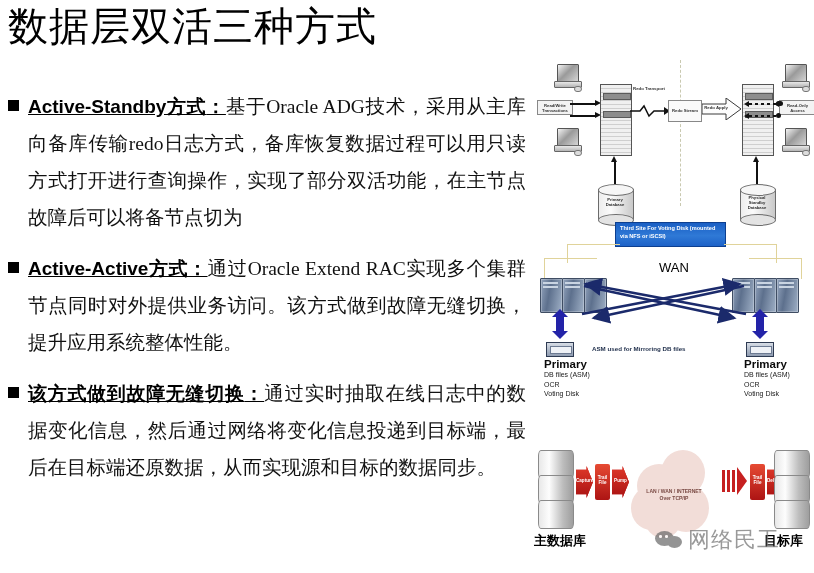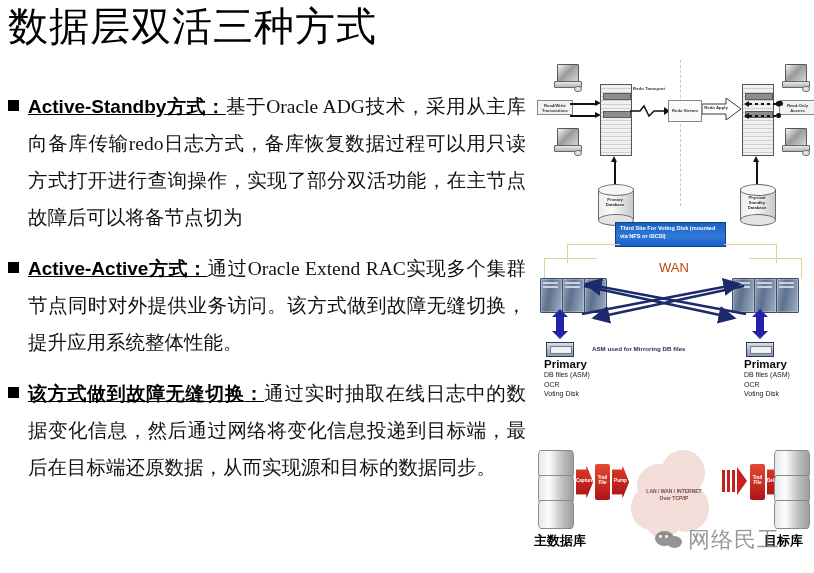--- a/index.html
+++ b/index.html
@@ -135,21 +135,21 @@
   .rac{position:absolute;left:4px;top:212px;width:280px;height:175px;}
   .bluebox{
     position:absolute;left:81px;top:10px;width:111px;height:25px;
     background:linear-gradient(180deg,#1a5fc4 0%,#2f79d6 55%,#1d62c7 100%);
     border:1px solid #0d3f8f;
     color:#fff;font-weight:bold;font-size:5.6px;line-height:7.6px;
     padding:2px 4px;box-sizing:border-box;
   }
   .wan{
     position:absolute;left:0;top:48px;width:280px;text-align:center;
-    font-size:13px;color:#c2410c;font-family:"Liberation Sans",sans-serif;
+    font-size:13px;color:#000000;font-family:"Liberation Sans",sans-serif;
   }
   .rack{
     position:absolute;width:21px;height:33px;
     background:linear-gradient(100deg,#93a4bd 0%,#5d708d 40%,#9fb0c6 100%);
     border:1px solid #3f4d63;
     border-radius:1px;
     box-shadow:inset 0 0 0 1px rgba(255,255,255,.25);
   }
   .rack::before{
     content:"";position:absolute;left:2px;top:3px;width:15px;height:2px;

